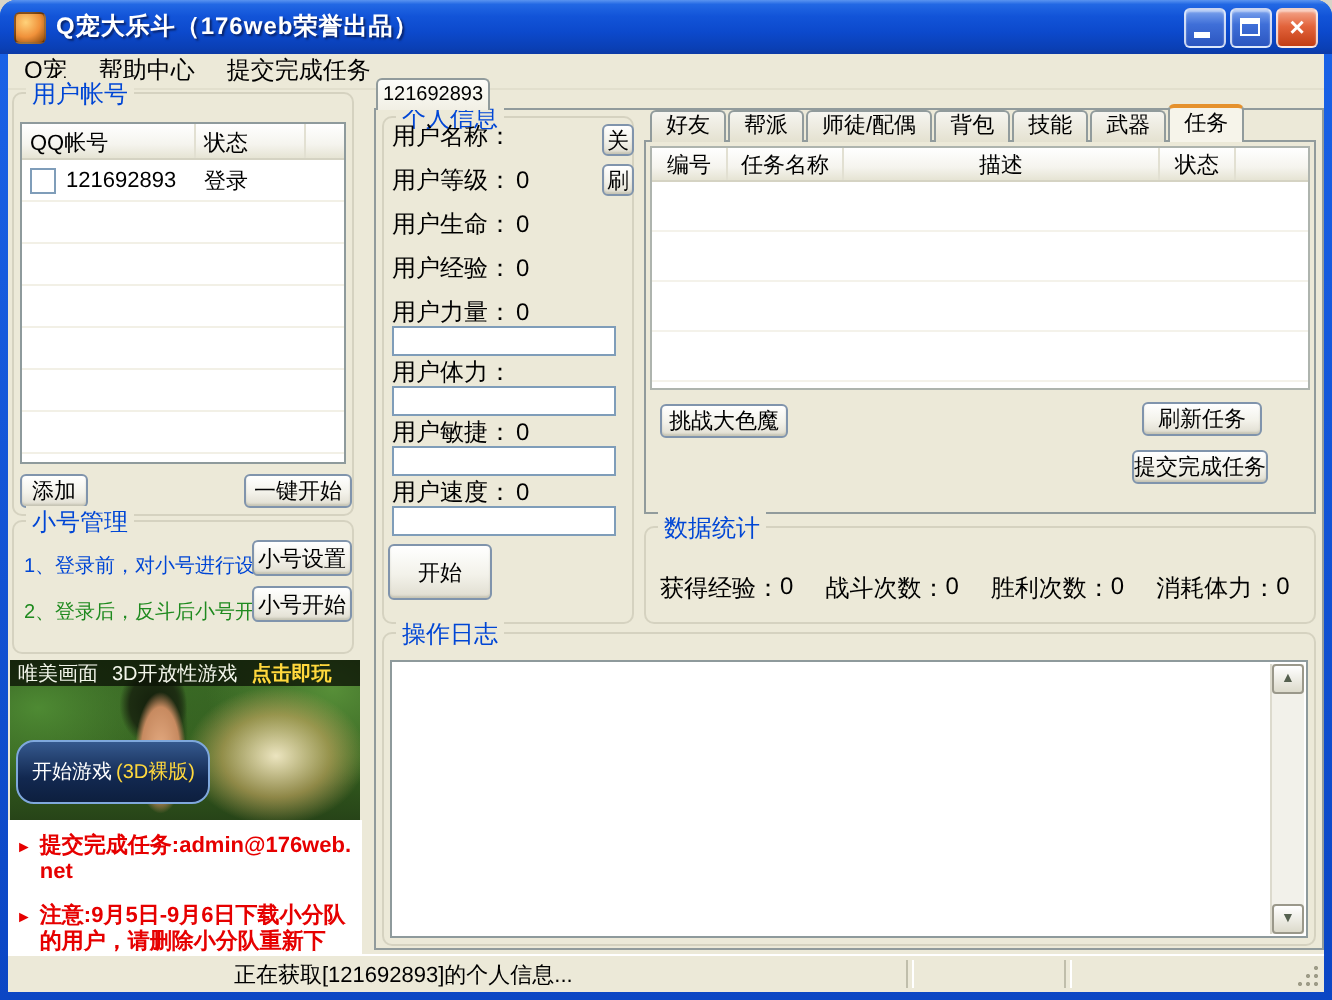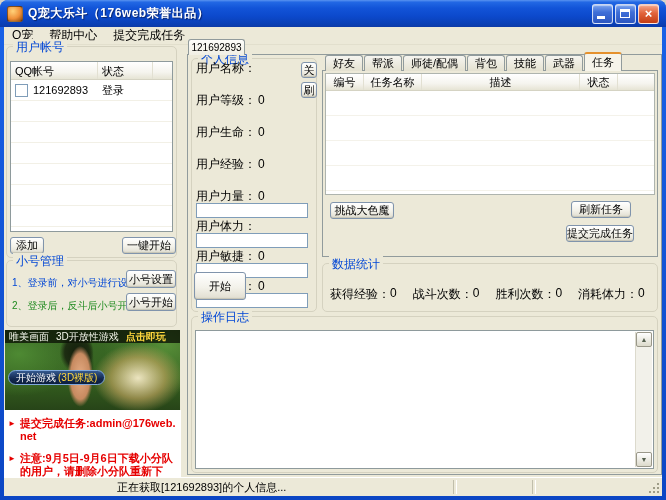--- a/index.html
+++ b/index.html
@@ -49,36 +49,36 @@
       radial-gradient(16px 38px at 43% 58%, #e6ad84, #c78a60 60%, rgba(60,90,40,0) 80%),
       radial-gradient(20px 24px at 41% 28%, #141f0c, #1d2d12 60%, rgba(60,90,40,0) 85%),
       radial-gradient(9px 42px at 47% 45%, #101b0a, rgba(60,90,40,0) 75%),
       radial-gradient(90px 60px at 8% 30%, #4e8a33, rgba(60,90,40,0) 70%),
       radial-gradient(90px 70px at 92% 18%, #578f38, rgba(60,90,40,0) 70%),
       radial-gradient(110px 80px at 50% 0%, #3c6e26, rgba(60,90,40,0) 78%),
       linear-gradient(180deg,#2c4f1d,#35611f 60%,#274418);}
   .ad-caption{position:absolute;left:0;top:0;width:100%;height:13px;background:rgba(12,20,6,.8);
     display:flex;align-items:center;gap:7px;padding:0 4px;box-sizing:border-box;font-size:10px;color:#f2f5ea;white-space:nowrap;}
   .ad-cta{color:var(--cta-yellow,#ffd83d);font-weight:bold;}
-  .play-btn{position:absolute;left:3px;top:40px;height:15px;padding:0 7px;display:flex;align-items:center;gap:2px;
+  .play-btn{position:absolute;left:3px;top:40px;height:32px;padding:0 7px;display:flex;align-items:center;gap:2px;
     background:linear-gradient(180deg,#35598e,#122850 60%,#0d1f3e);border:1px solid #7fa8dc;border-radius:9px;
     color:#fff;font-size:10px;white-space:nowrap;box-sizing:border-box;}
   .play-edition{color:var(--cta-yellow,#ffd83d);}
   
   .notices{position:absolute;left:4px;top:410px;width:177px;height:67px;background:#fff;box-sizing:border-box;padding:7px 2px 0 4px;}
   .notice{display:flex;margin-bottom:9px;}
   .bullet{color:var(--notice-red,#e60000);font-size:8px;margin:2px 4px 0 0;flex:none;}
   .ntext{color:var(--notice-red,#e60000);font-size:11px;font-weight:bold;line-height:13px;width:158px;word-break:break-all;}
   
   .session-tab{position:absolute;left:188px;top:39px;width:57px;height:16px;box-sizing:border-box;
     background:linear-gradient(180deg,#fdfdfa,#f1efe4);border:1px solid #919b9c;border-bottom:none;border-radius:3px 3px 0 0;
     font-size:10px;text-align:center;line-height:15px;z-index:2;}
   .tab-page{position:absolute;left:187px;top:54px;width:475px;height:421px;background:#ece9d8;border:1px solid #919b9c;box-sizing:border-box;}
   .profile-fields{position:absolute;left:196px;top:62px;width:116px;}
-  .p-row{display:flex;height:12px;line-height:12px;margin-top:20px;white-space:nowrap;}
+  .p-row{display:flex;height:12px;line-height:12px;margin-top:10px;white-space:nowrap;}
   .p-row:first-child{margin-top:0;}
   .p-value{margin-left:2px;}
   .p-input{display:block;width:112px;height:15px;box-sizing:border-box;border:1px solid #7f9db9;background:#fff;margin-top:1px;padding:0 2px;font-size:11px;font-family:inherit;}
   .p-input + .p-row{margin-top:2px;}
   .tool-btn{font-size:11px;}
   
   .tab-strip{position:absolute;left:325px;top:52px;height:19px;display:flex;align-items:flex-end;z-index:2;}
   .tab{height:16px;line-height:15px;padding:0 7px;margin-right:1px;box-sizing:border-box;
     background:linear-gradient(180deg,#f6f5f0,#e4e1d0);border:1px solid #919b9c;border-bottom:none;border-radius:3px 3px 0 0;font-size:11px;white-space:nowrap;}
   .tab.active{height:19px;line-height:16px;background:#f6f4ea;border-top:2px solid var(--tab-highlight,#e5912d);}

